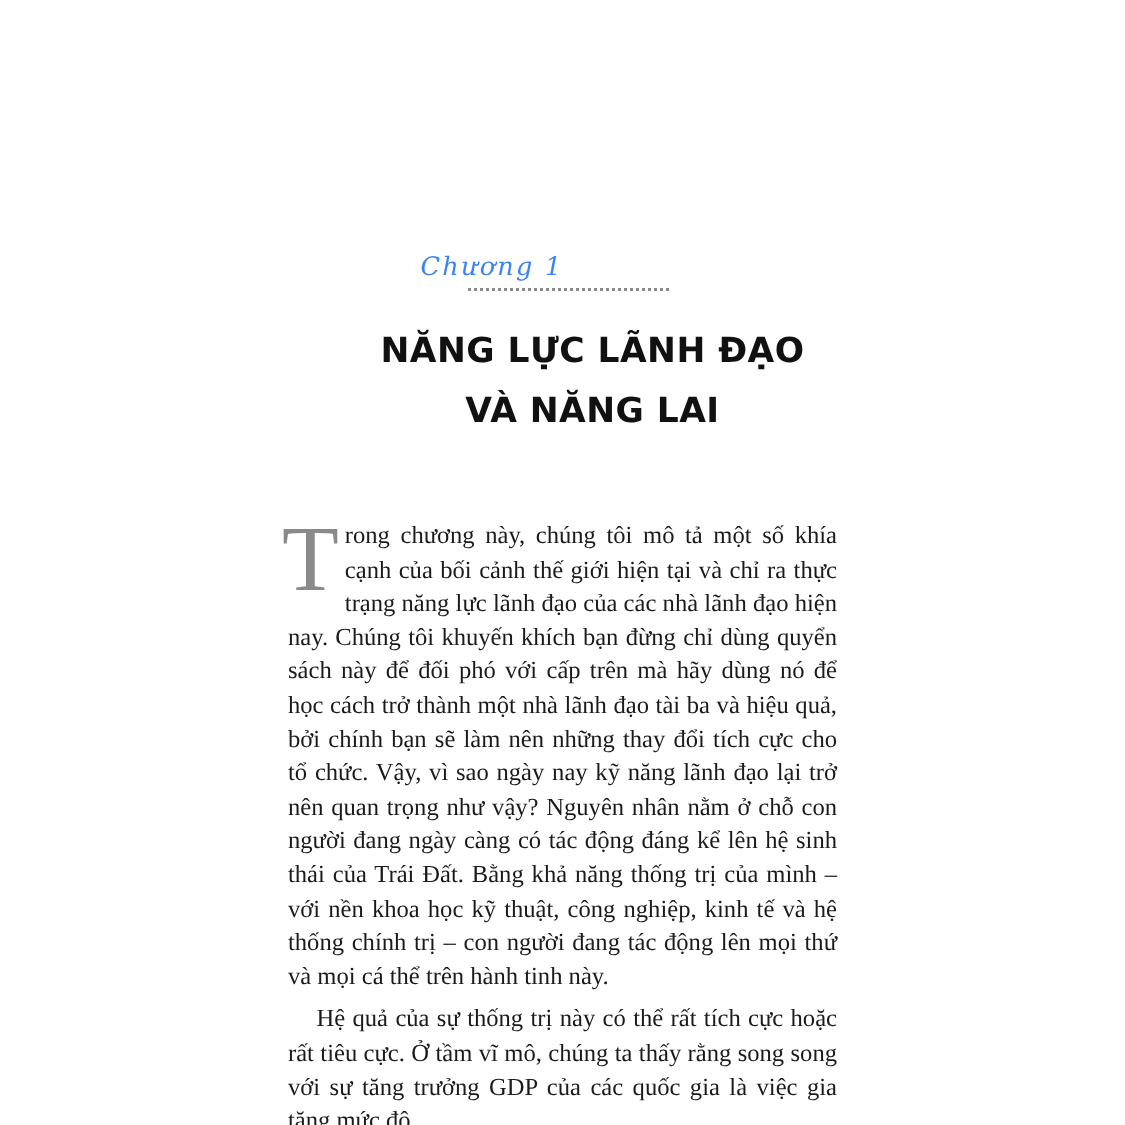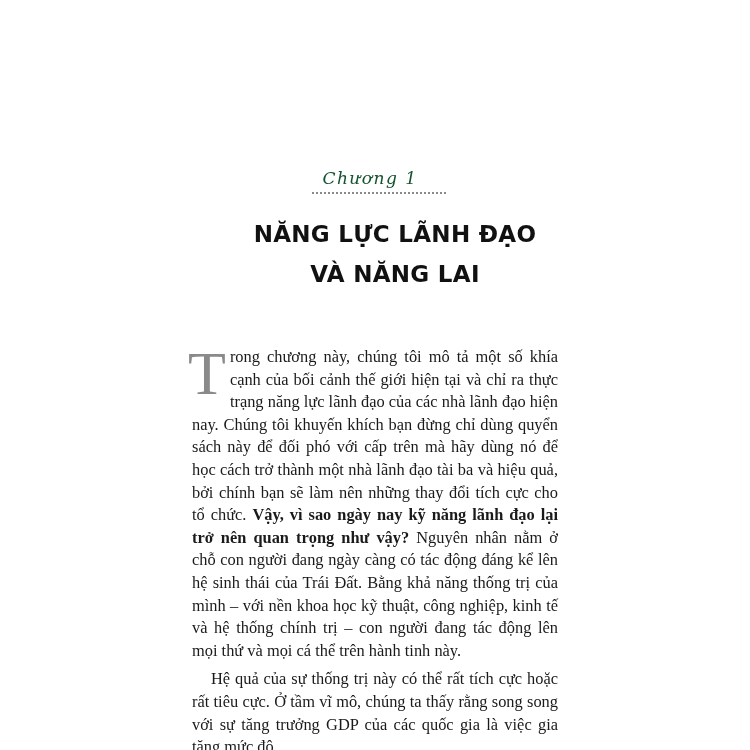--- a/index.html
+++ b/index.html
@@ -3,21 +3,21 @@
   <meta charset="utf-8">
   <style>
     html, body { margin: 0; padding: 0; background: #ffffff; }
     body { width: 750px; height: 750px; position: relative; overflow: hidden; }
     .page { position: absolute; left: 0; top: 0; width: 750px; height: 750px; background: #fff; }
 
     .chapter-label {
       position: absolute; left: 0; width: 656px; top: 168px;
       text-align: center;
       font-family: "DejaVu Serif", serif; font-style: italic;
-      font-size: 17px; letter-spacing: 1.5px; color: #14532d; padding-left: 42px;
+      font-size: 17px; letter-spacing: 1.5px; color: #3b82f6;
     }
     .chapter-dots {
       position: absolute; left: 312px; width: 134px; top: 192px; height: 0;
       border-top: 2px dotted #8a8a8a;
     }
     .chapter-title {
       position: absolute; left: 0; width: 750px; top: 214px;
       text-align: center;
       font-family: "DejaVu Sans", sans-serif; font-weight: bold;
       font-size: 23px; line-height: 40px; color: #111;
@@ -31,21 +31,21 @@
       line-height: 22.6px; color: #1a1a1a; text-align: justify;
     }
     .body-text p { margin: 0; }
     .body-text p.para2 { text-indent: 19px; margin-top: 6px; }
     .drop-cap {
       float: left;
       font-family: "Liberation Serif", serif;
       font-size: 62px; line-height: 46px; height: 44px;
       color: #8a8a8a; margin: 4px 4px 0 -4px; padding: 0;
     }
-    .bold { font-weight: bold; }
+    .bold { font-weight: normal; }
   </style>
 </head>
 <body>
 
 <div class="page">
   <div class="chapter-label">Chương 1</div>
   <div class="chapter-dots"></div>
   <div class="chapter-title">
     <div>NĂNG LỰC LÃNH ĐẠO</div>
     <div>VÀ NĂNG LAI</div>

